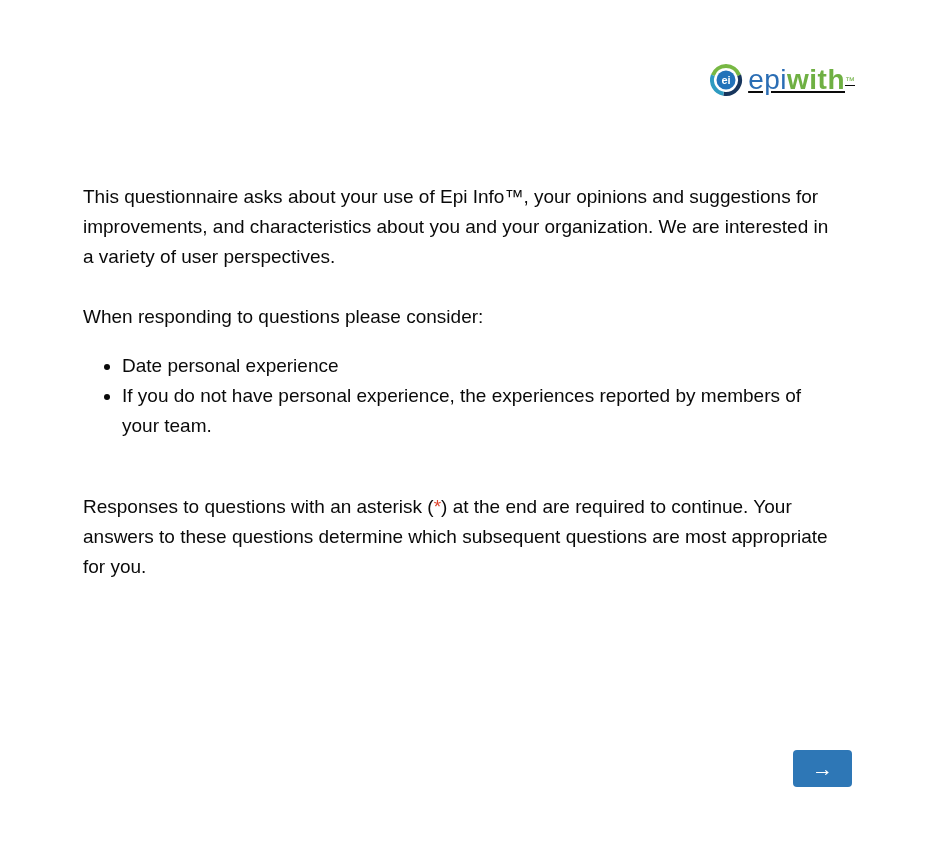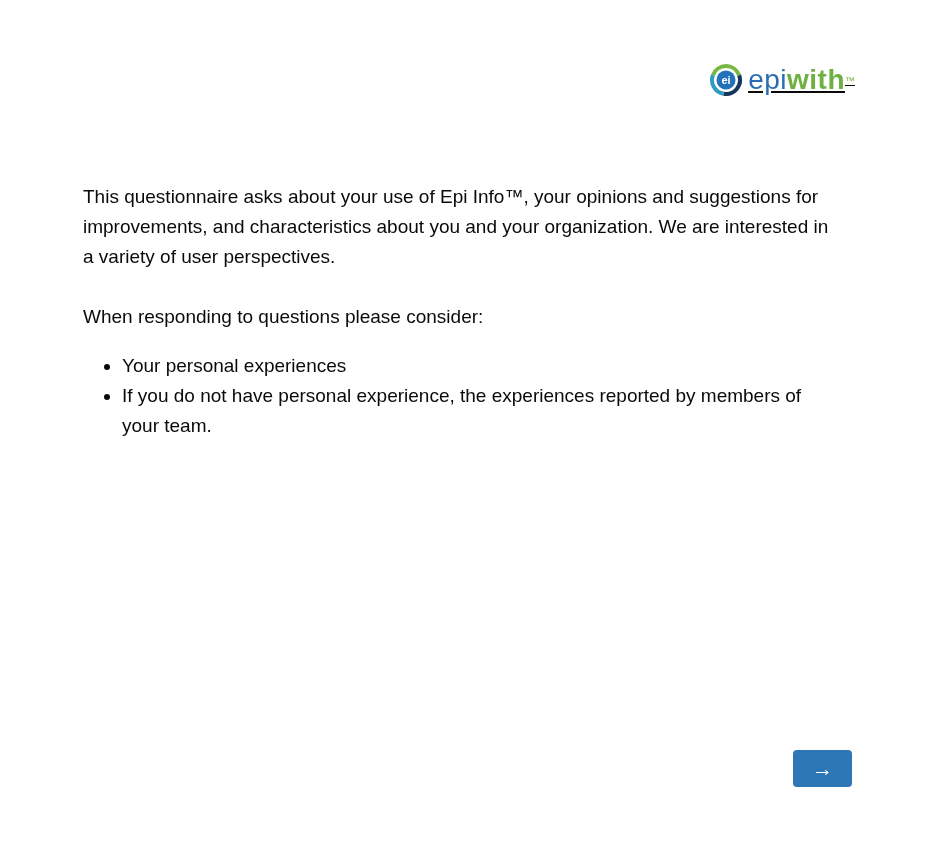--- a/index.html
+++ b/index.html
@@ -98,23 +98,24 @@
     </span>
   </div>
 
 
   <div class="content">
     <p class="intro">This questionnaire asks about your use of Epi Info™, your opinions and suggestions for improvements, and characteristics about you and your organization. We are interested in a variety of user perspectives.</p>
 
     <p class="consider">When responding to questions please consider:</p>
 
     <ul class="bullets">
-      <li>Your personal experiences</li>
+      <li>Date personal experience</li>
       <li>If you do not have personal experience, the experiences reported by members of your team.</li>
     </ul>
 
+    <p class="required"><span>Responses to questions with an asterisk (</span><span class="req-asterisk">*</span><span>) at the end are required to continue. Your answers to these questions determine which subsequent questions are most appropriate for you.</span></p>
   </div>
 
   <button class="next-btn">
     <span>→</span>
   </button>
 
 </div>
 
 </body></html>

